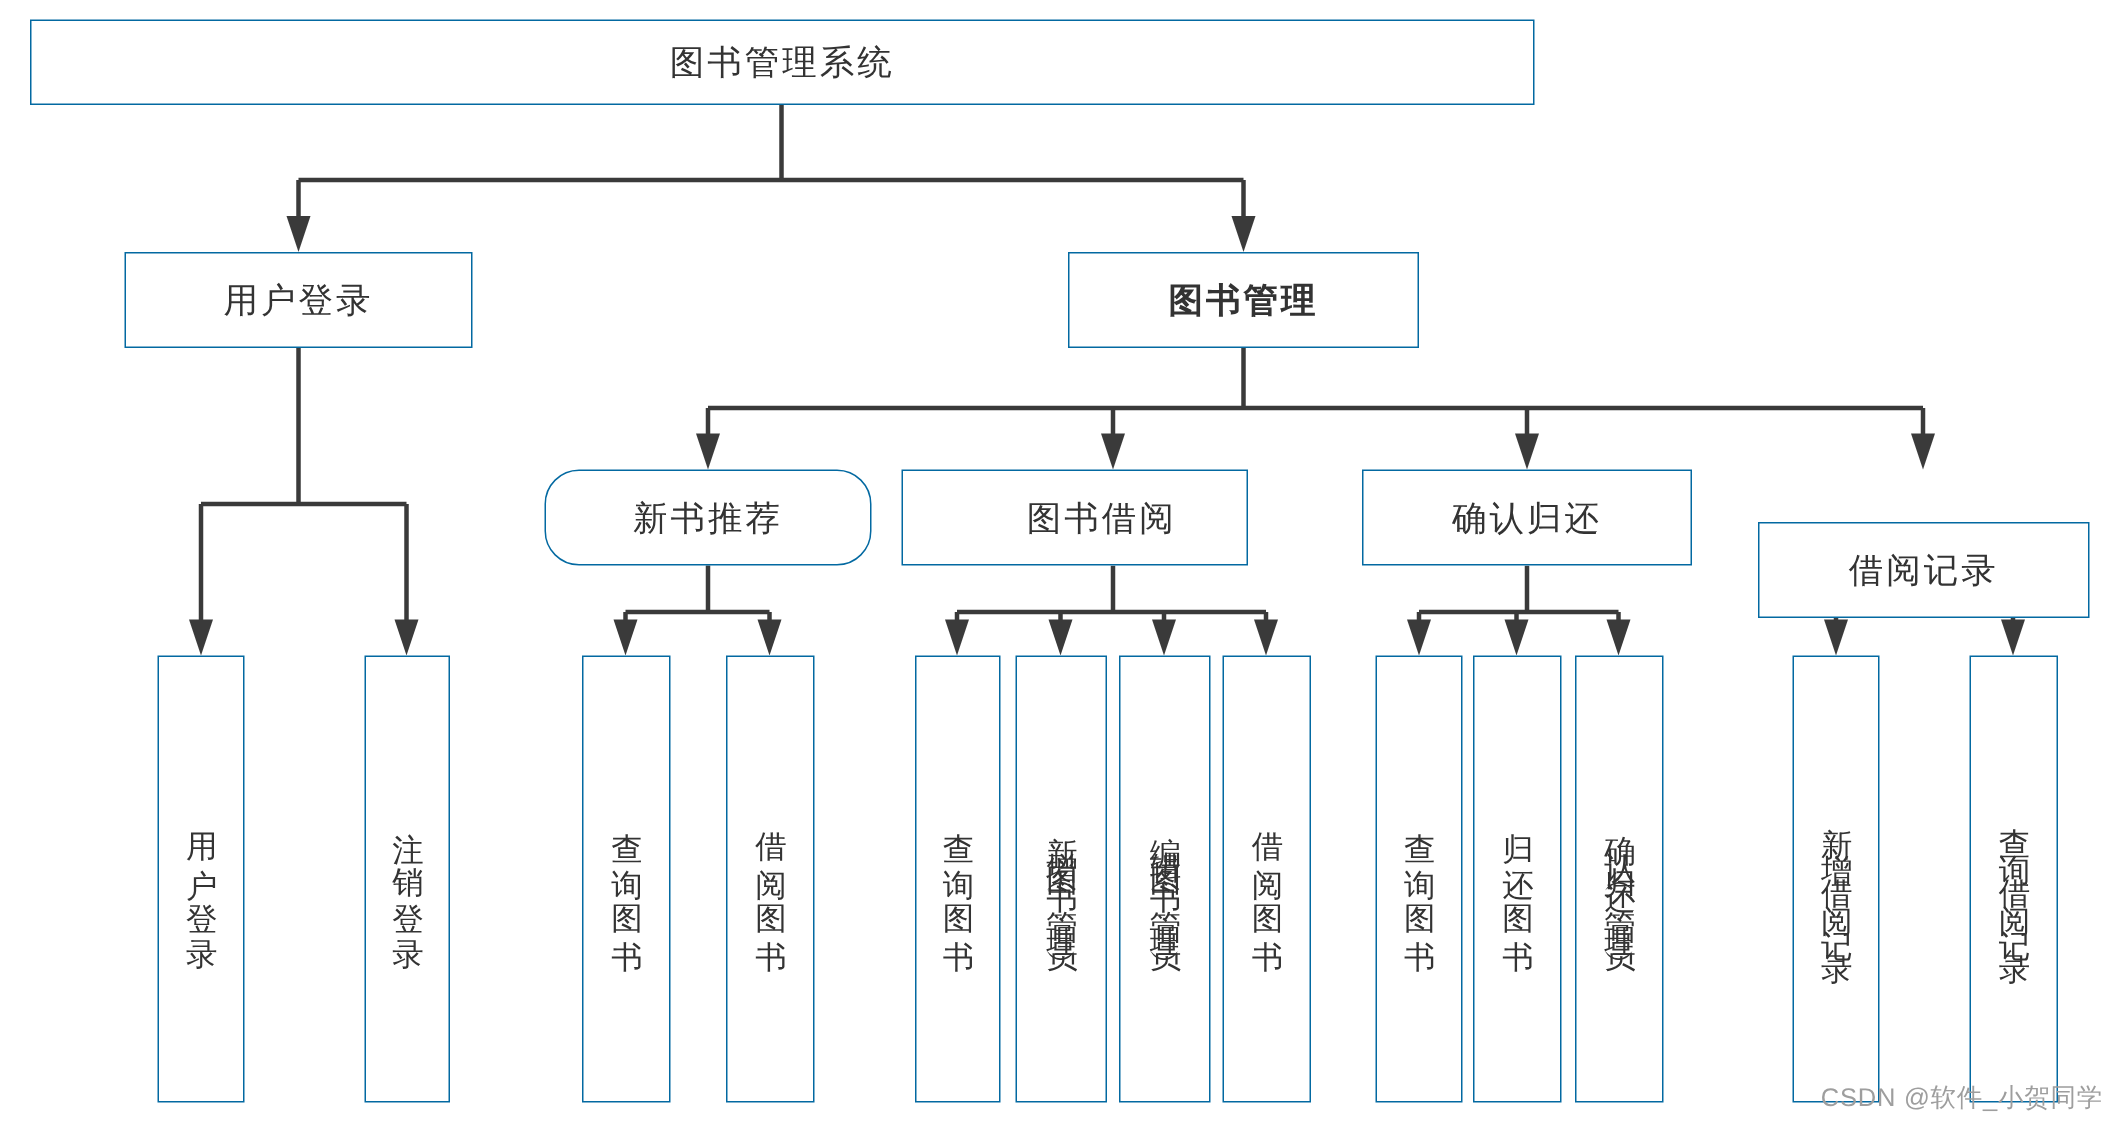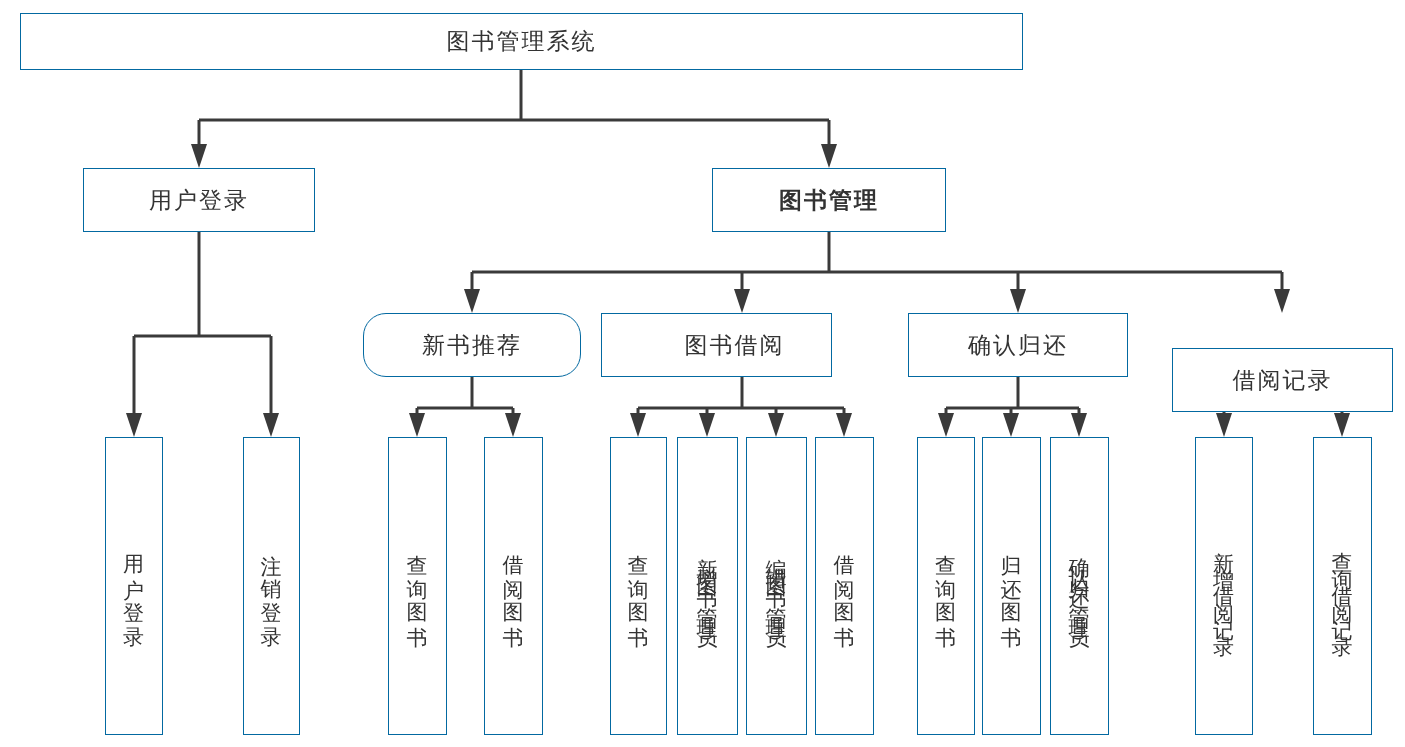--- a/index.html
+++ b/index.html
@@ -216,14 +216,15 @@
     <span class="sp9">确认归还（管理员）</span>
   </div>
 
   <div class="box vbox leaf" id="v-addrec">
     <span class="sp6">新增借阅记录</span>
   </div>
   <div class="box vbox leaf" id="v-queryrec">
     <span class="sp6">查询借阅记录</span>
   </div>
 
+  <div id="watermark">CSDN @软件_小贺同学</div>
 
 </div>
 
 </body></html>

